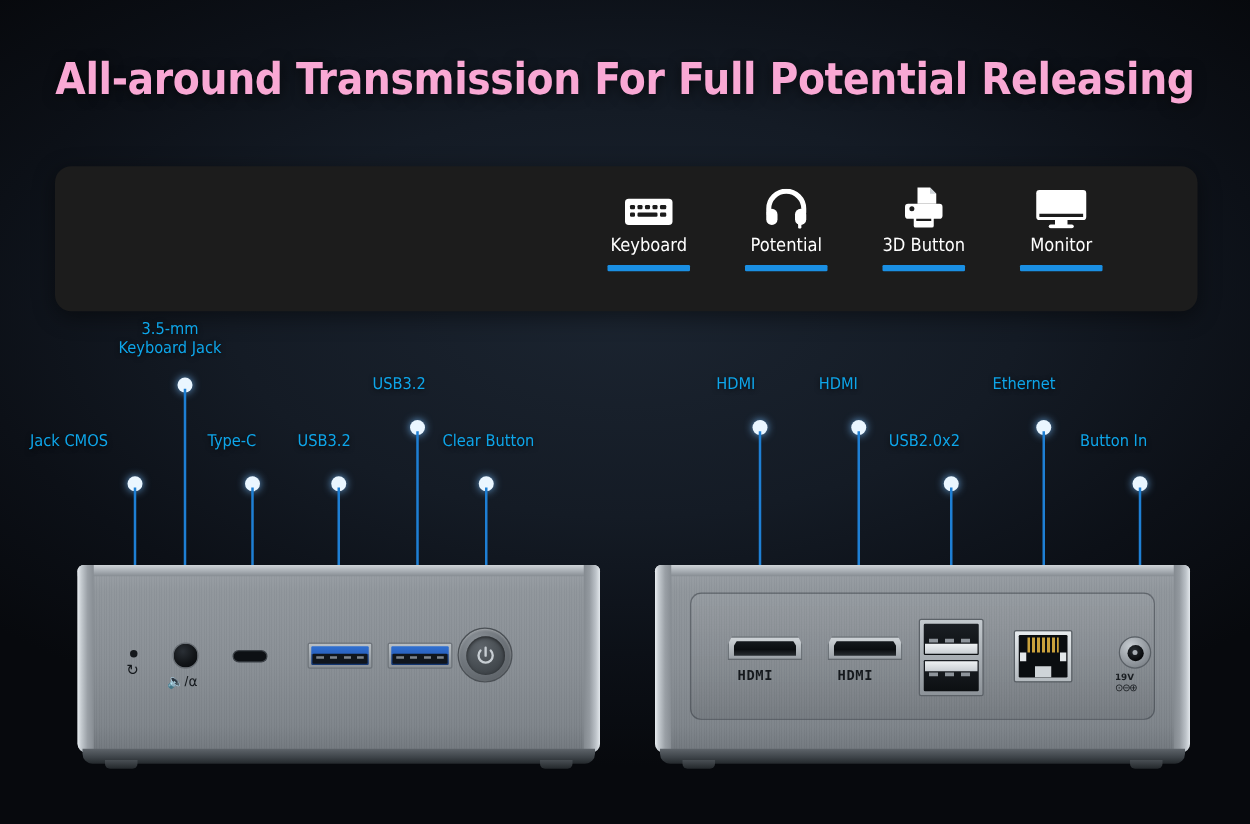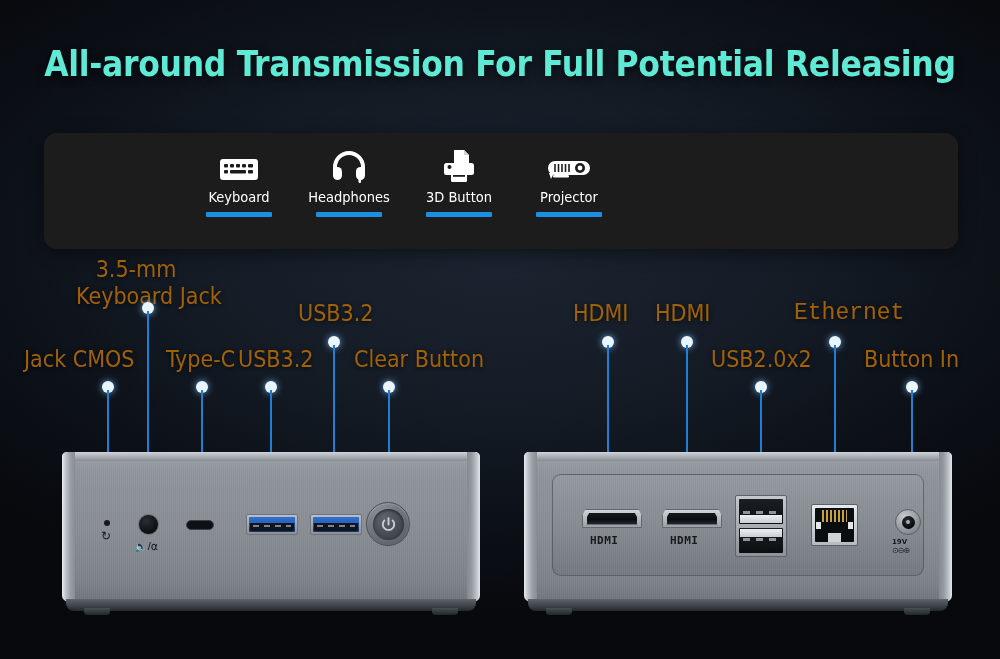--- a/index.html
+++ b/index.html
@@ -12,49 +12,49 @@
     color:#fff;
     overflow:hidden;
     position:relative;
   }
 
   
   .title {
     position:absolute; top:44px; left:0; width:1000px;
     text-align:center;
     font-size:35px; font-weight:bold; letter-spacing:-0.3px;
-    color:#5eead4;
+    color:#f9a8d4;
     font-family:"DejaVu Sans Condensed","Liberation Sans", sans-serif;
     text-shadow:0 2px 10px rgba(0,0,0,.6);
   }
 
   
   .icon-panel {
     position:absolute; left:44px; top:133px; width:914px; height:116px;
     background:#1c1c1c; border-radius:13px;
     box-shadow:0 4px 18px rgba(0,0,0,.45);
   }
   .icon-row {
     position:absolute; left:140px; top:8px; width:720px; height:100px;
-    display:flex; justify-content:flex-start; align-items:flex-start;
+    display:flex; justify-content:flex-end; align-items:flex-start;
   }
   .icon-cell { display:flex; flex-direction:column; align-items:center; width:110px; }
   .icon-glyph { height:42px; display:flex; align-items:flex-end; justify-content:center; }
   .icon-label {
     margin-top:6px; font-size:14.5px; color:#fff; white-space:nowrap;
     font-family:"DejaVu Sans Condensed","Liberation Sans", sans-serif;
   }
   .icon-underline { margin-top:7px; width:66px; height:5px; background:#1a8fe3; border-radius:1px; }
 
   
   .lead-line { position:absolute; width:2px; background:#1e7fd4; }
   .lead-dot  { position:absolute; width:12px; height:12px; border-radius:50%;
                background:#eaf6ff; box-shadow:0 0 7px rgba(120,190,255,.85); }
   .port-label {
-    position:absolute; font-size:23px; color:#a16207; white-space:nowrap;
+    position:absolute; font-size:13px; color:#0ea5e9; white-space:nowrap;
     font-family:"DejaVu Sans Condensed","Liberation Sans", sans-serif;
     text-shadow:0 1px 4px rgba(0,0,0,.7);
   }
   .port-label.two-line { line-height:1.18; text-align:center; }
 
   
   .chassis { position:absolute; }
   .chassis .face {
     position:absolute; inset:0;
     background:linear-gradient(180deg,#9aa0a6 0%,#8f959b 14%,#888e94 52%,#7d8389 86%,#70767c 100%);
@@ -260,56 +260,52 @@
 
     <div class="icon-cell">
       <div class="icon-glyph">
         <svg width="34" height="32" viewBox="0 0 34 32">
             <path d="M3 19v-3a14 14 0 0 1 28 0v3" stroke="#fff" stroke-width="4" fill="none" stroke-linecap="round"></path>
             <rect x="1" y="16" width="9" height="13" rx="4.5" fill="#fff"></rect>
             <rect x="24" y="16" width="9" height="13" rx="4.5" fill="#fff"></rect>
             <rect x="26.5" y="27" width="2.6" height="5" rx="1.3" fill="#fff"></rect>
           </svg>
       </div>
-      <div class="icon-label">Headphones</div>
+      <div class="icon-label">Potential</div>
       <div class="icon-underline"></div>
     </div>
 
     <div class="icon-cell">
       <div class="icon-glyph">
         <svg width="36" height="34" viewBox="0 0 36 34">
             <path d="M13 1h10l5 5v8H13z" fill="#fff"></path>
             <path d="M23 1l5 5h-5z" fill="#cfd4d8"></path>
             <rect x="3" y="14" width="30" height="12" rx="2.5" fill="#fff"></rect>
             <circle cx="8.5" cy="18" r="2" fill="#1c1c1c"></circle>
             <rect x="10" y="24" width="16" height="9" rx="1.5" fill="#fff"></rect>
             <rect x="12" y="26" width="12" height="1.8" fill="#1c1c1c"></rect>
           </svg>
       </div>
       <div class="icon-label">3D Button</div>
       <div class="icon-underline"></div>
     </div>
 
+
     <div class="icon-cell">
       <div class="icon-glyph">
-        <svg width="44" height="26" viewBox="0 0 44 26">
-            <rect x="1" y="4" width="42" height="14" rx="7" fill="#fff"></rect>
-            <circle cx="33" cy="11" r="5" fill="#1c1c1c"></circle>
-            <circle cx="33" cy="11" r="2.4" fill="#fff"></circle>
-            <g stroke="#1c1c1c" stroke-width="1.6">
-              <path d="M8 7v8M11.5 7v8M15 7v8M18.5 7v8M22 7v8"></path>
-            </g>
-            <path d="M2 16l2 6 3-6z" fill="#fff"></path>
-            <rect x="6" y="18" width="16" height="2.6" rx="1.3" fill="#fff"></rect>
+        <svg width="42" height="32" viewBox="0 0 42 32">
+            <rect x="1" y="1" width="40" height="24" rx="2.5" fill="#fff"></rect>
+            <rect x="3.5" y="20" width="35" height="2.6" fill="#1c1c1c"></rect>
+            <rect x="16" y="25" width="10" height="4" fill="#fff"></rect>
+            <rect x="11" y="28.5" width="20" height="3" rx="1.5" fill="#fff"></rect>
           </svg>
       </div>
-      <div class="icon-label">Projector</div>
+      <div class="icon-label">Monitor</div>
       <div class="icon-underline"></div>
     </div>
-
 
 
   </div>
 </div>
 
 <div class="port-label" style="left:24px; top:346px;">Jack CMOS</div>
 <div class="lead-dot" style="left:102px; top:381px;"></div>
 <div class="lead-line" style="left:107px; top:390px; height:124px;"></div>
 
 <div class="port-label two-line" style="left:76px; top:256px; width:120px;">
@@ -340,21 +336,21 @@
 <div class="lead-line" style="left:607px; top:345px; height:169px;"></div>
 
 <div class="port-label" style="left:655px; top:300px;">HDMI</div>
 <div class="lead-dot" style="left:681px; top:336px;"></div>
 <div class="lead-line" style="left:686px; top:345px; height:169px;"></div>
 
 <div class="port-label" style="left:711px; top:346px;">USB2.0x2</div>
 <div class="lead-dot" style="left:755px; top:381px;"></div>
 <div class="lead-line" style="left:760px; top:390px; height:112px;"></div>
 
-<div class="port-label" style="left:794px; top:300px;font-family:Liberation Mono, monospace;">Ethernet</div>
+<div class="port-label" style="left:794px; top:300px;">Ethernet</div>
 <div class="lead-dot" style="left:829px; top:336px;"></div>
 <div class="lead-line" style="left:834px; top:345px; height:165px;"></div>
 
 <div class="port-label" style="left:864px; top:346px;">Button In</div>
 <div class="lead-dot" style="left:906px; top:381px;"></div>
 <div class="lead-line" style="left:911px; top:390px; height:123px;"></div>
 
 <div class="chassis" style="left:62px; top:452px; width:418px; height:150px;">
   <div class="face"></div>
   <div class="toplip"></div>

